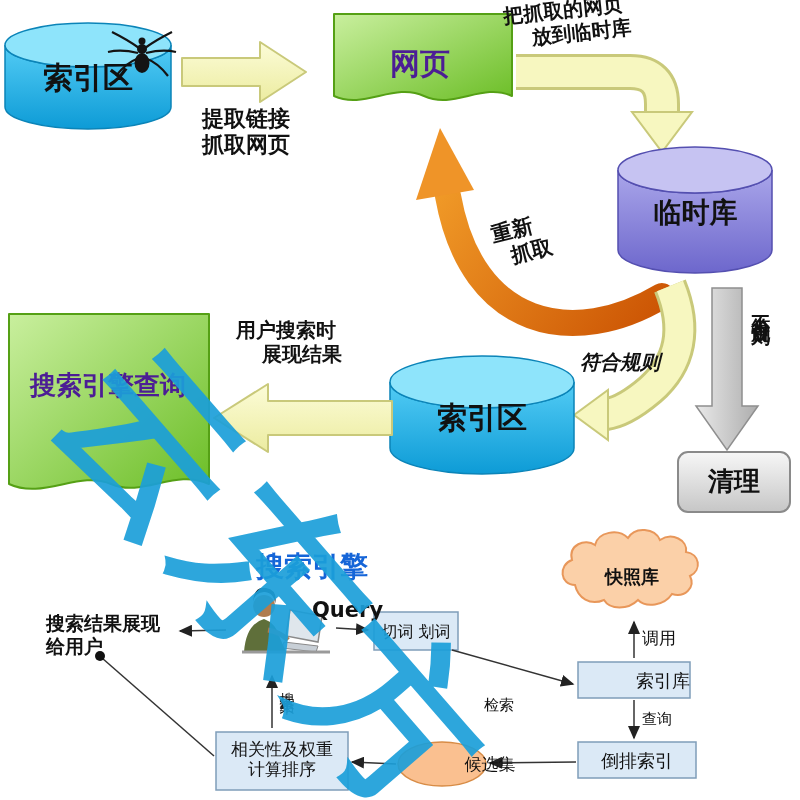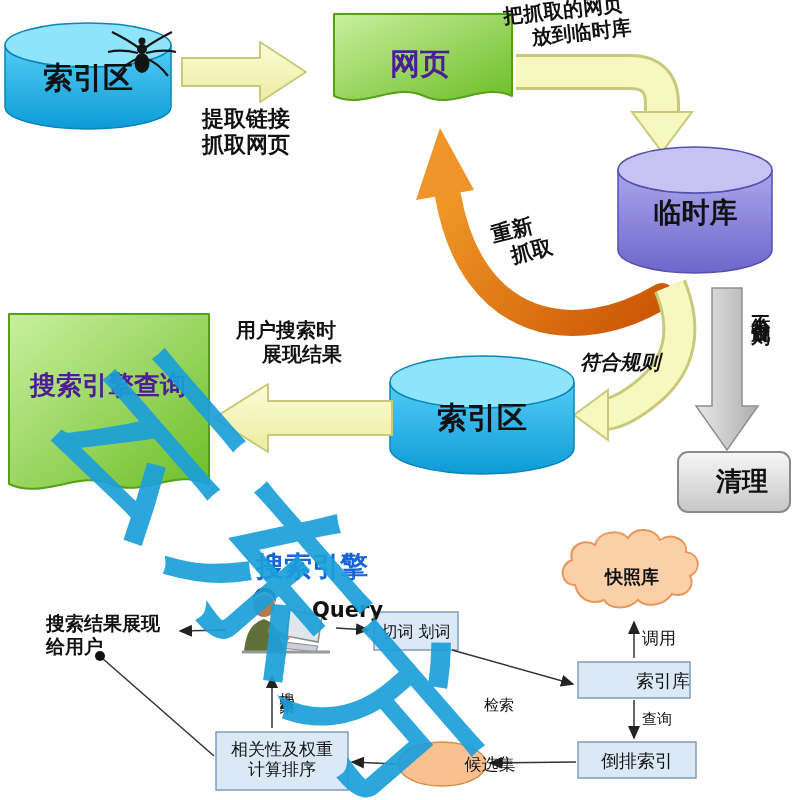--- a/index.html
+++ b/index.html
@@ -168,21 +168,21 @@
 
 <div class="lbl bold" style="left:494px;top:216px;font-size:21px;transform:rotate(-14deg);">
   <div>重新</div>
   <div style="padding-left:14px;">抓取</div>
 </div>
 
 <div class="lbl bold" style="left:580px;top:350px;font-size:20px;font-style:italic;">符合规则</div>
 
 <div class="lbl bold vert" style="left:750px;top:300px;font-size:19px;">不符合规则</div>
 
-<div class="lbl bold center" style="left:678px;top:466px;width:112px;font-size:26px;padding-left:8px;">清理</div>
+<div class="lbl bold center" style="left:678px;top:466px;width:112px;font-size:26px;">清理</div>
 
 <div class="lbl bold center" style="left:412px;top:400px;width:140px;font-size:30px;">索引区</div>
 
 <div class="lbl bold center white" style="left:8px;top:370px;width:200px;font-size:26px;">搜索引擎查询</div>
 
 <div class="lbl bold" style="left:236px;top:318px;font-size:20px;">
   <div>用户搜索时</div>
   <div class="note2">展现结果</div>
 </div>
 

